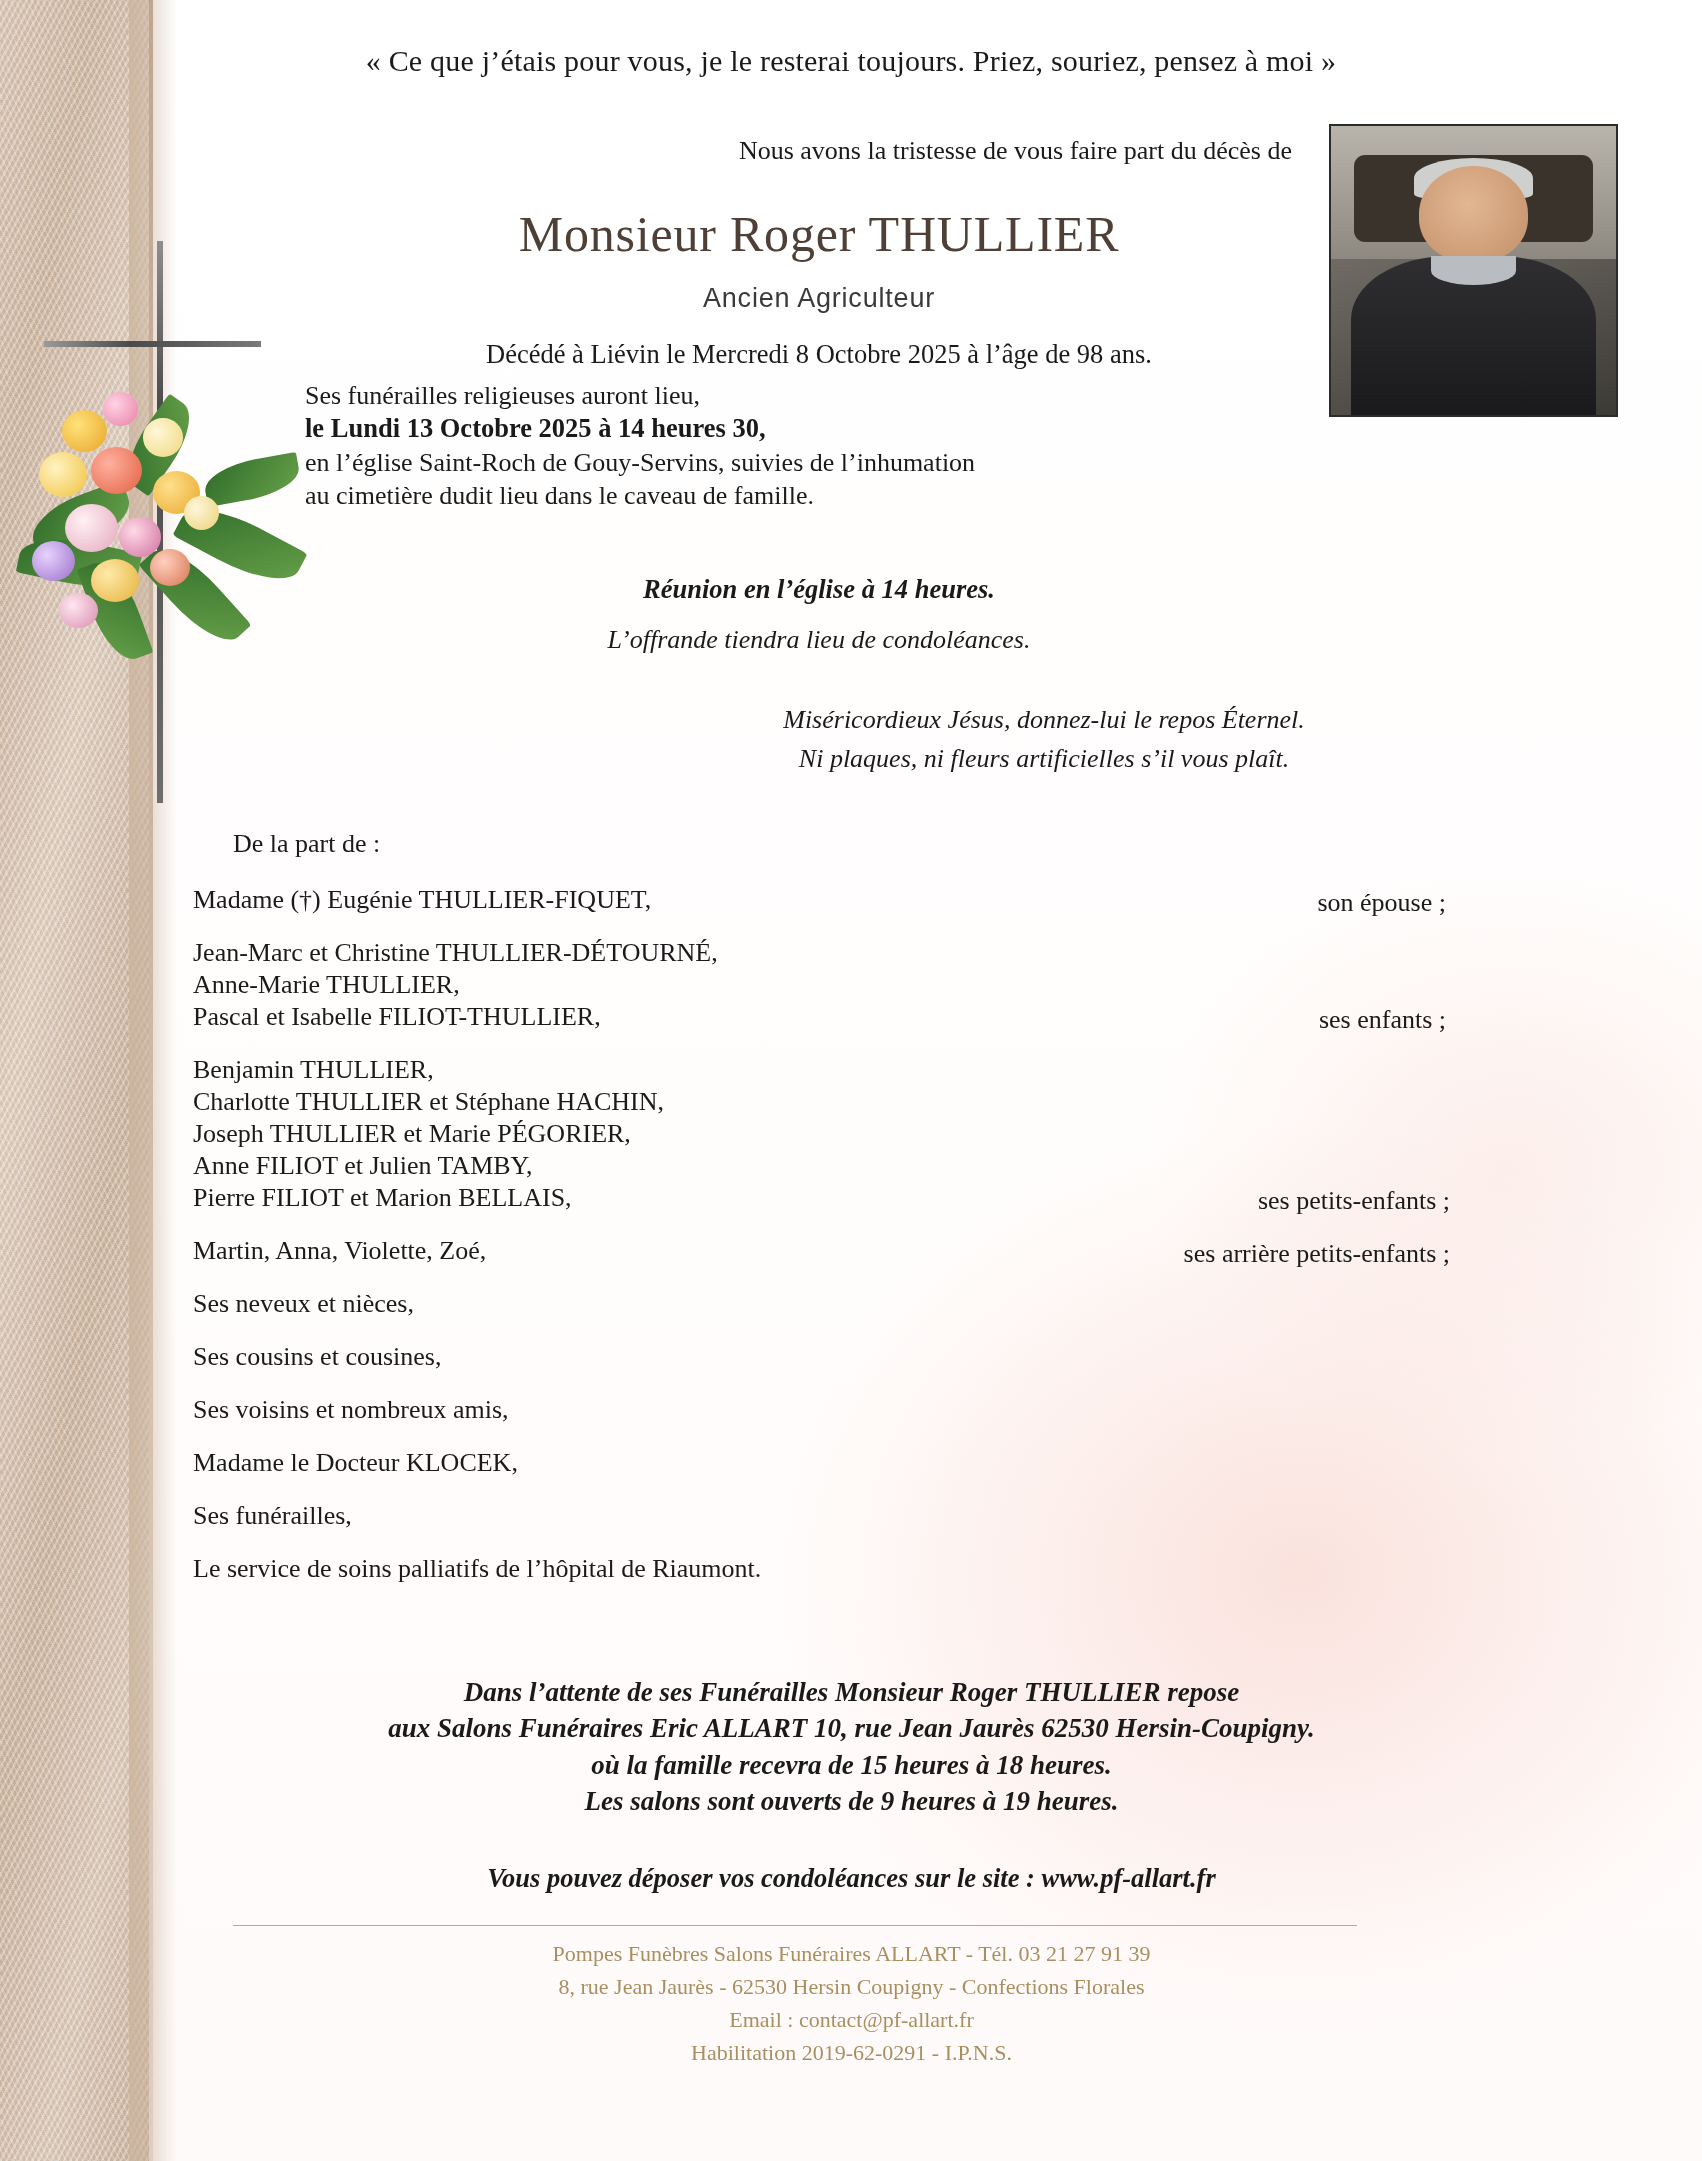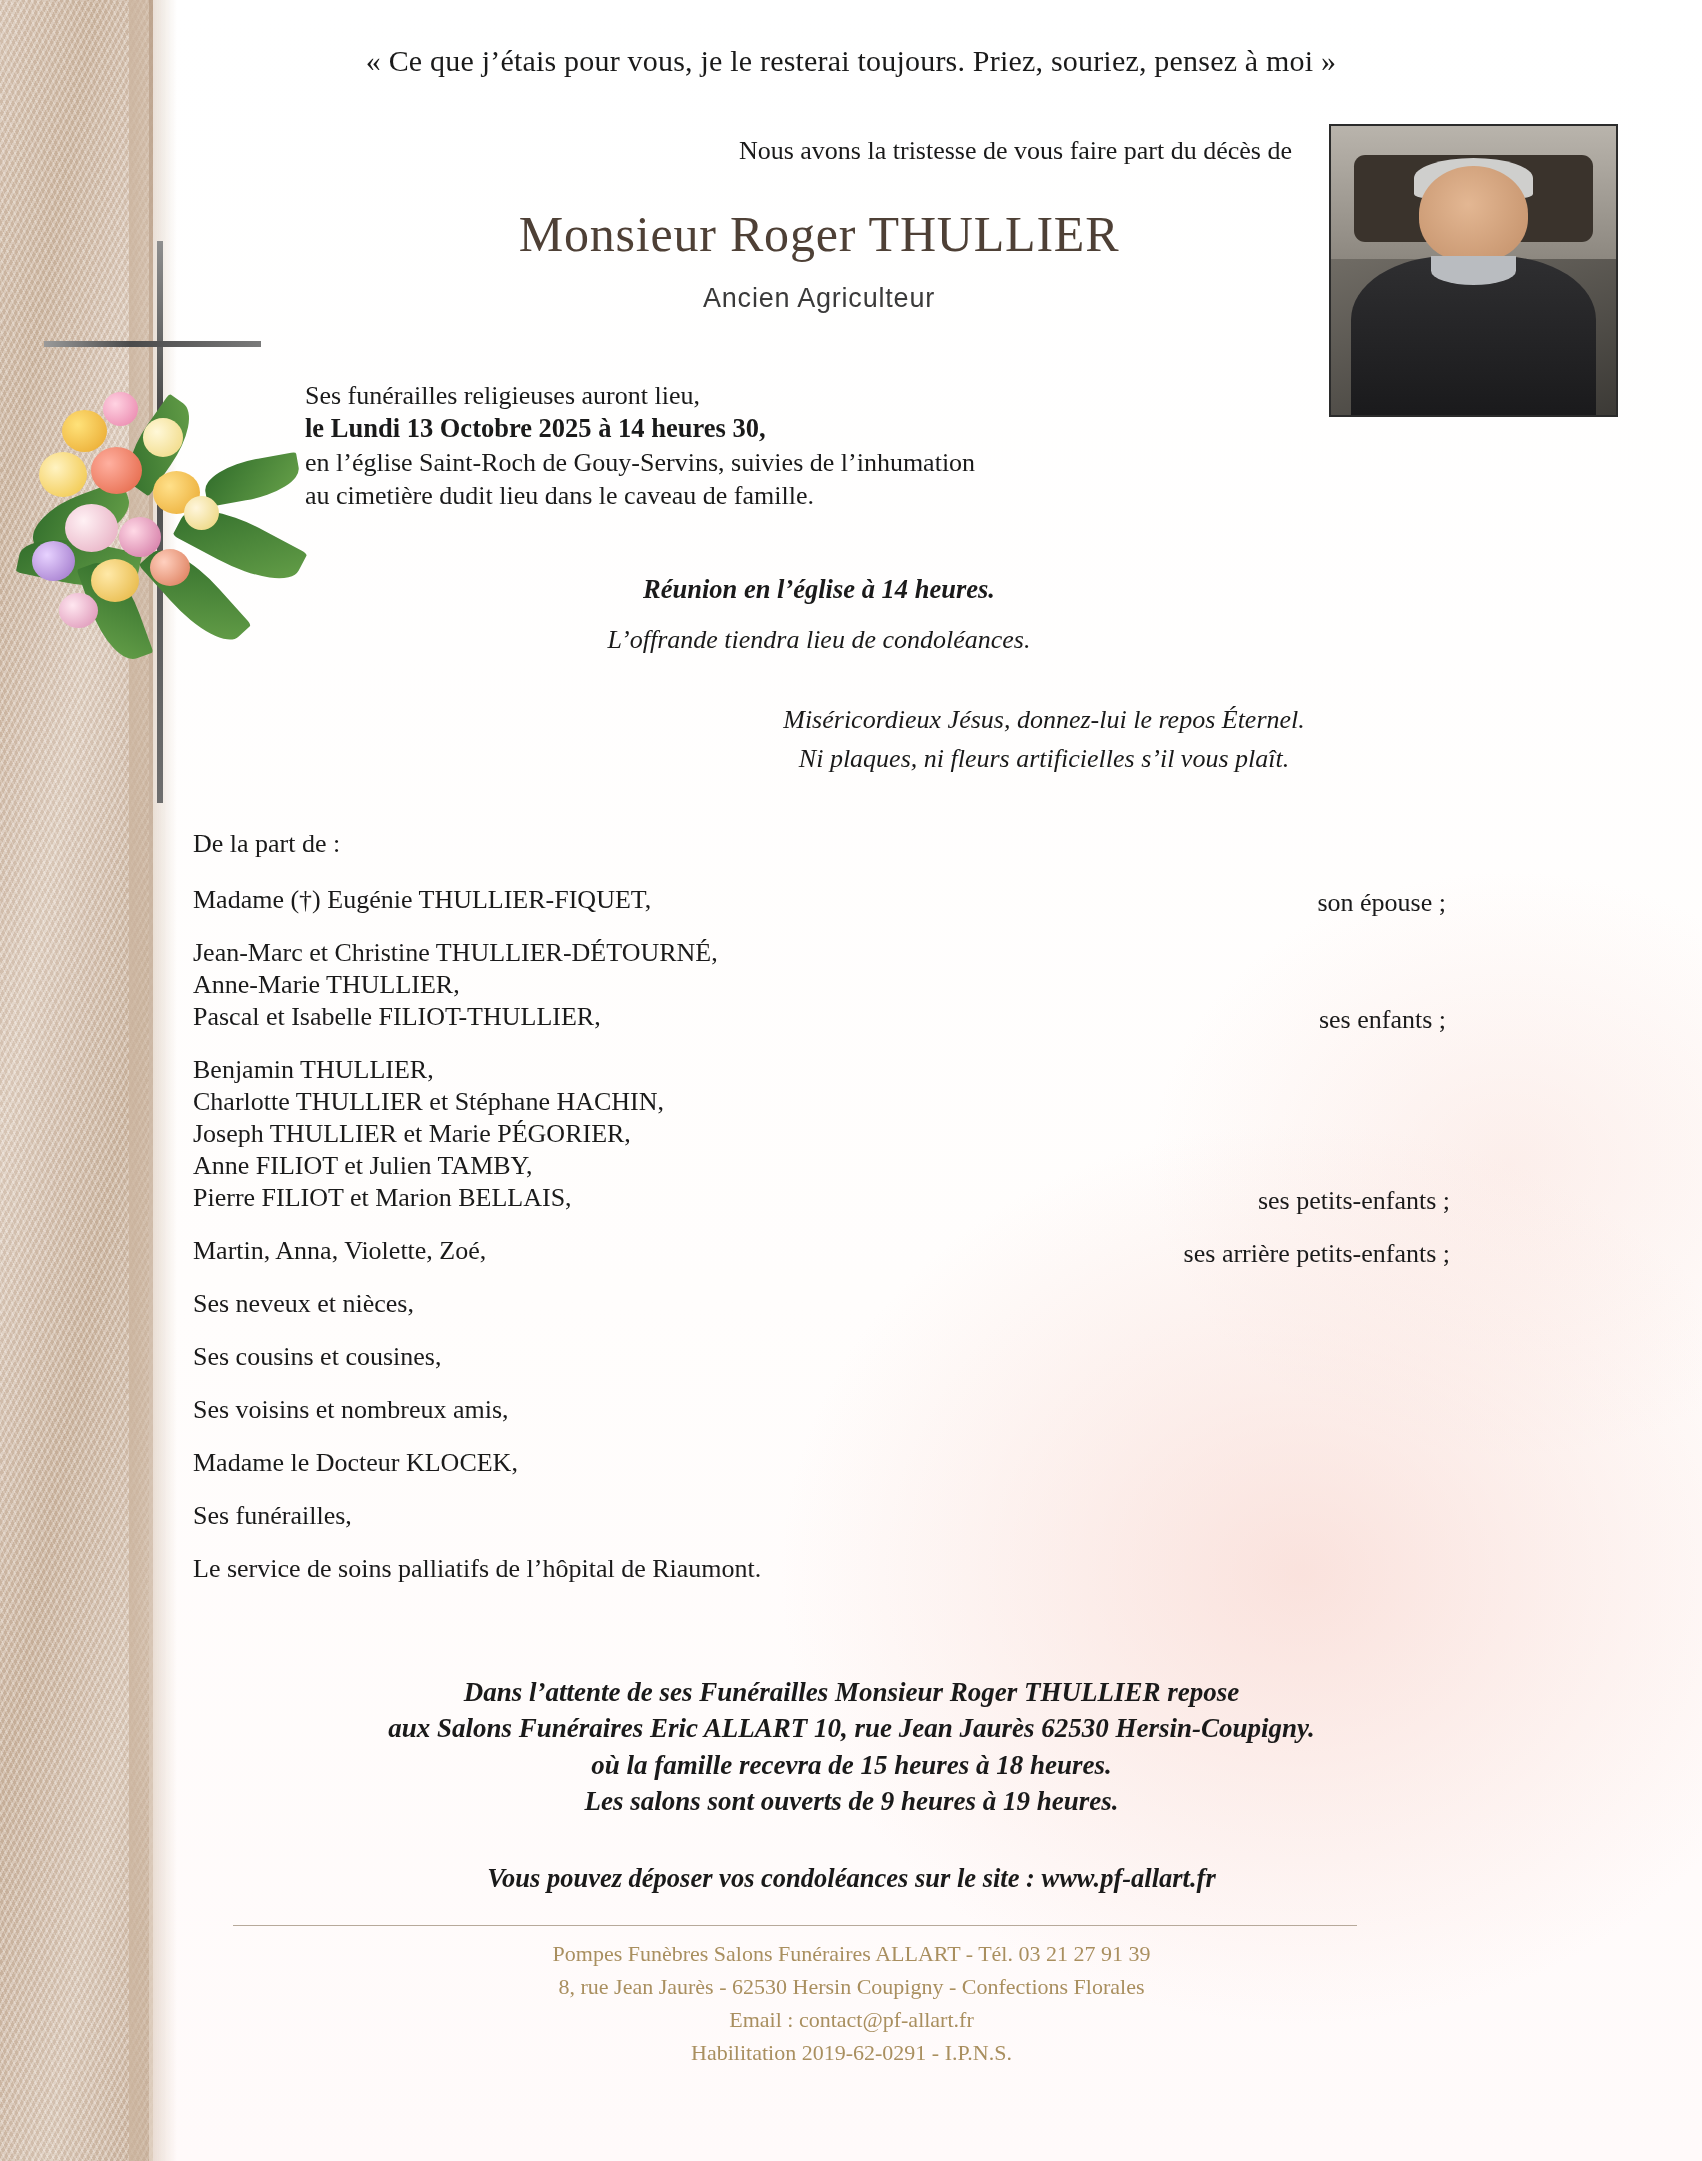--- a/index.html
+++ b/index.html
@@ -208,21 +208,21 @@
     line-height: 1.0;
   }
   .fam-group { position: relative; margin-bottom: 21px; }
   .fam-line { white-space: nowrap; line-height: 1.23; }
   .fam-rel {
     position: absolute;
     right: 0;
     bottom: 0;
     white-space: nowrap;
   }
-  .fam-row { position: relative; margin-bottom: 21px; }
+  .fam-row { position: relative; margin-bottom: 21px; margin-left: 40px; }
 
   #repose {
     position: absolute;
     left: 193px; top: 1674px;
     width: 1317px;
     text-align: center;
     font-size: 27px;
     font-style: italic;
     font-weight: bold;
     line-height: 1.35;
@@ -288,20 +288,21 @@
     <div class="petal" style="left:169px; top:120px; width:35px; height:34px; background:radial-gradient(circle at 35% 35%, #fff6dc, #ead273);"></div>
     <div class="petal" style="left:44px;  top:217px; width:39px; height:35px; background:radial-gradient(circle at 35% 35%, #ffe7f0, #d98bb0);"></div>
   </div>
 
   <div id="quote">« Ce que j’étais pour vous, je le resterai toujours. Priez, souriez, pensez à moi »</div>
 
   <div id="announce">Nous avons la tristesse de vous faire part du décès de</div>
 
   <div id="name">Monsieur Roger THULLIER</div>
   <div id="role">Ancien  Agriculteur</div>
+  <div id="death-line">Décédé à Liévin le Mercredi 8 Octobre 2025 à l’âge de 98 ans.</div>
 
   <div id="funeral">
     <div>Ses funérailles religieuses auront lieu,</div>
     <div class="strong">le Lundi 13 Octobre 2025 à 14 heures 30,</div>
     <div>en l’église Saint-Roch de Gouy-Servins, suivies de l’inhumation</div>
     <div>au cimetière dudit lieu dans le caveau de famille.</div>
   </div>
 
   <div id="reunion">Réunion en l’église à 14 heures.</div>
   <div id="offrande">L’offrande tiendra lieu de condoléances.</div>

